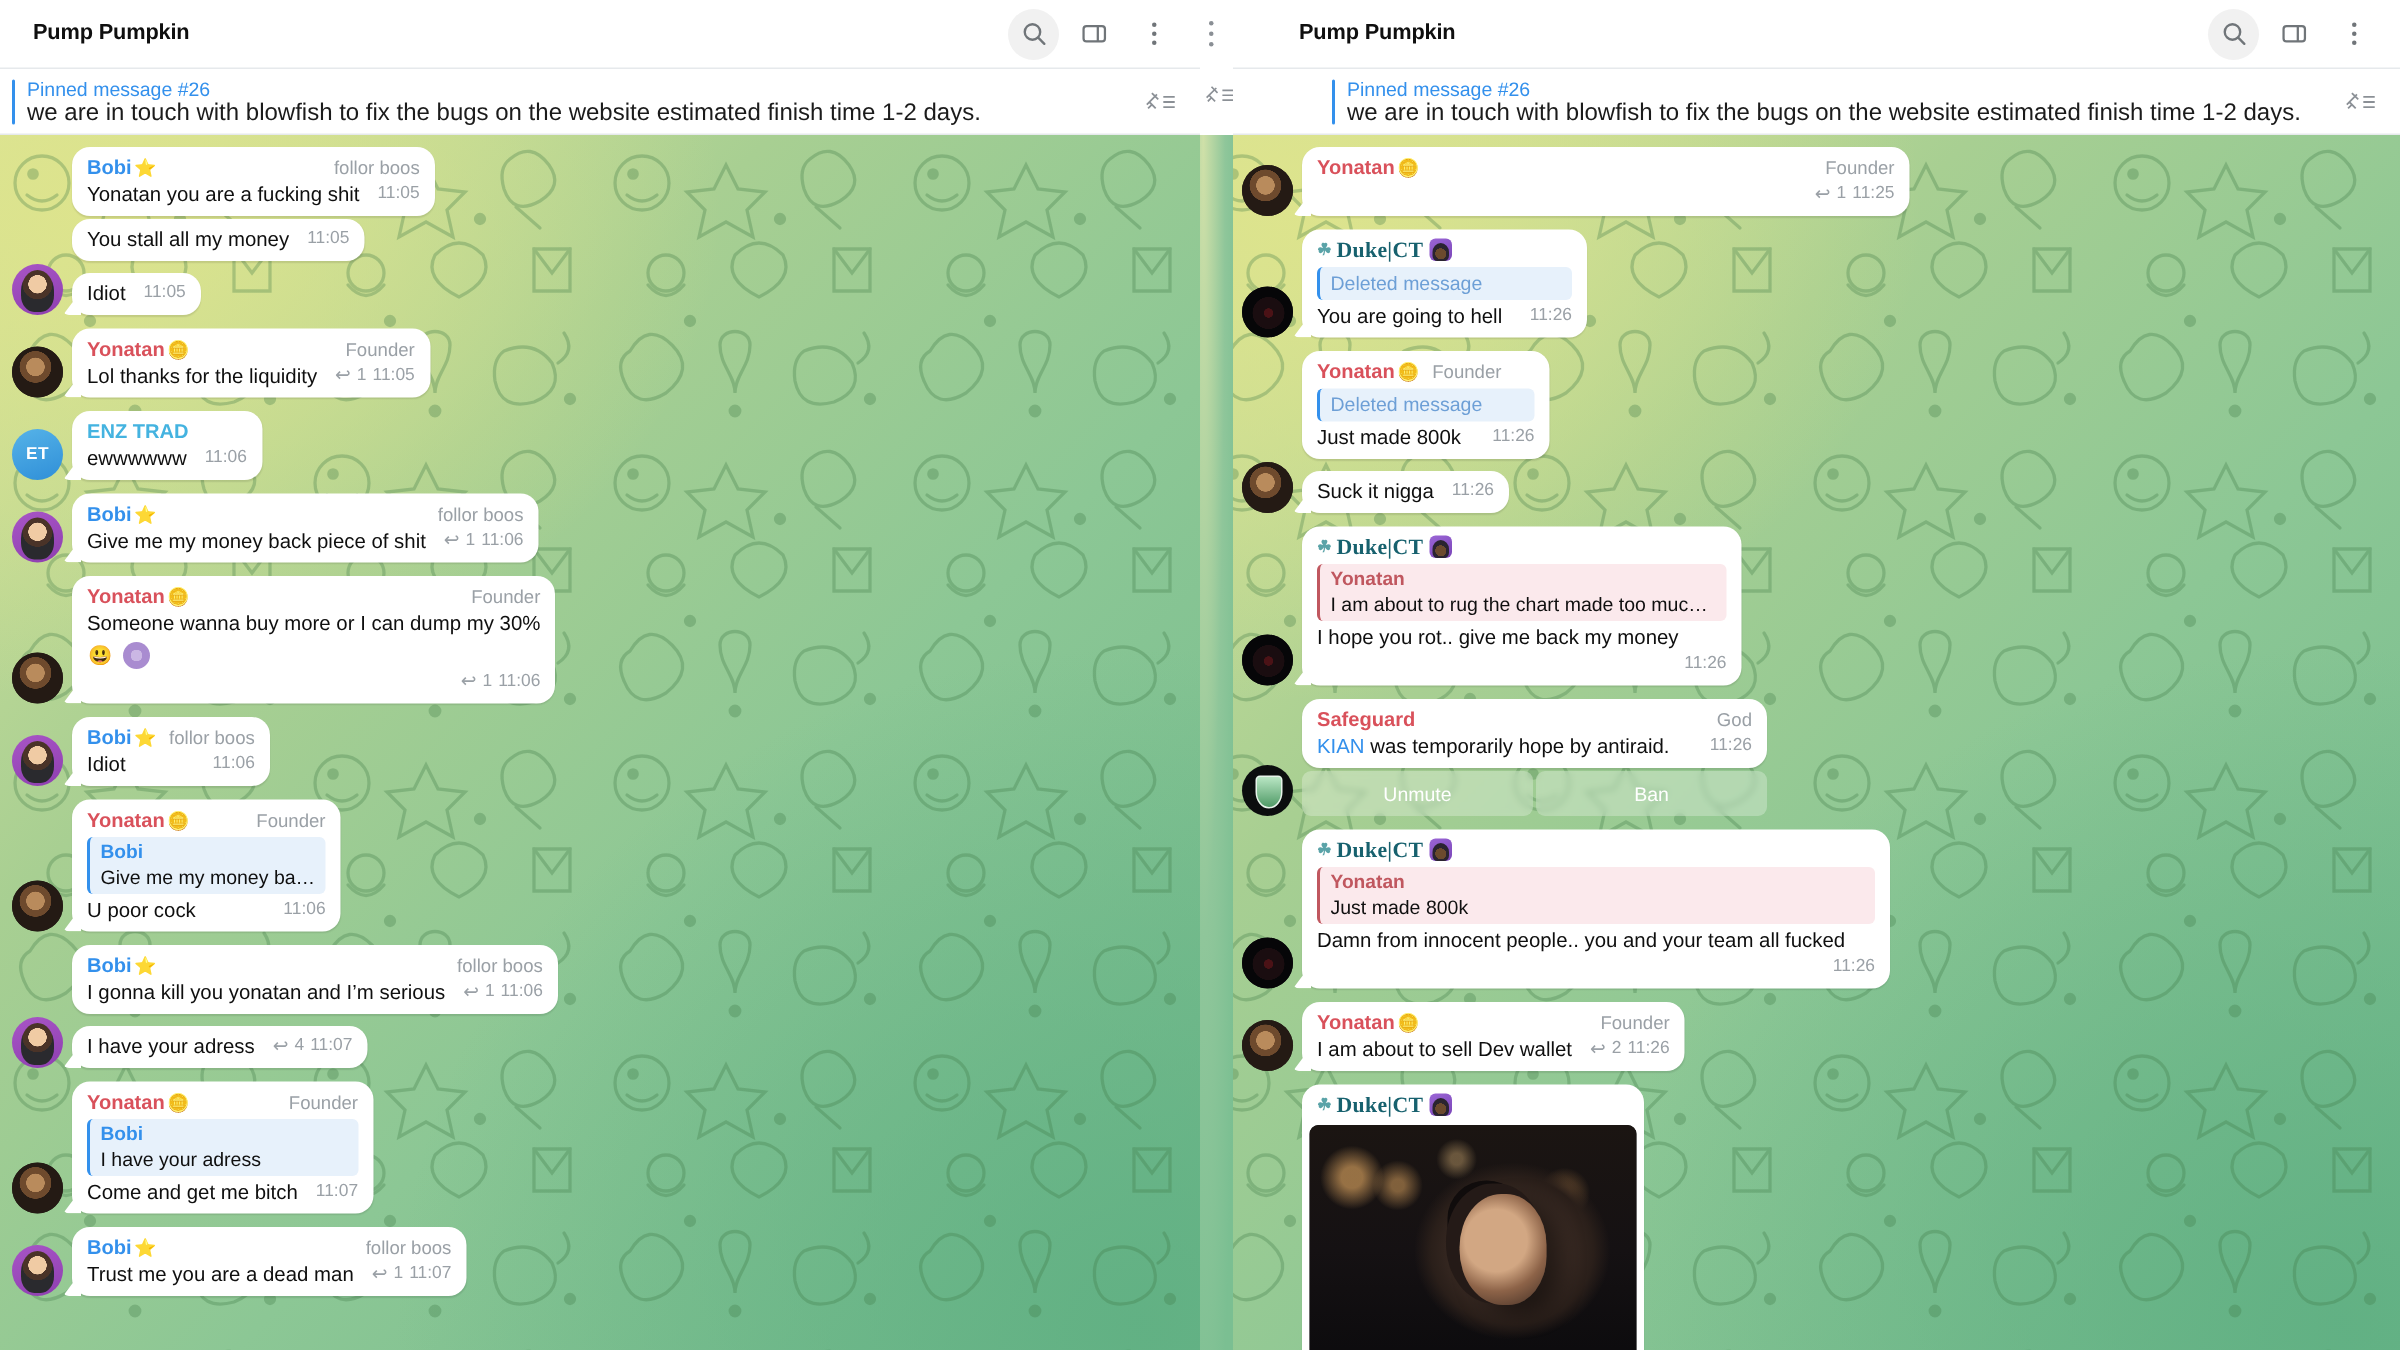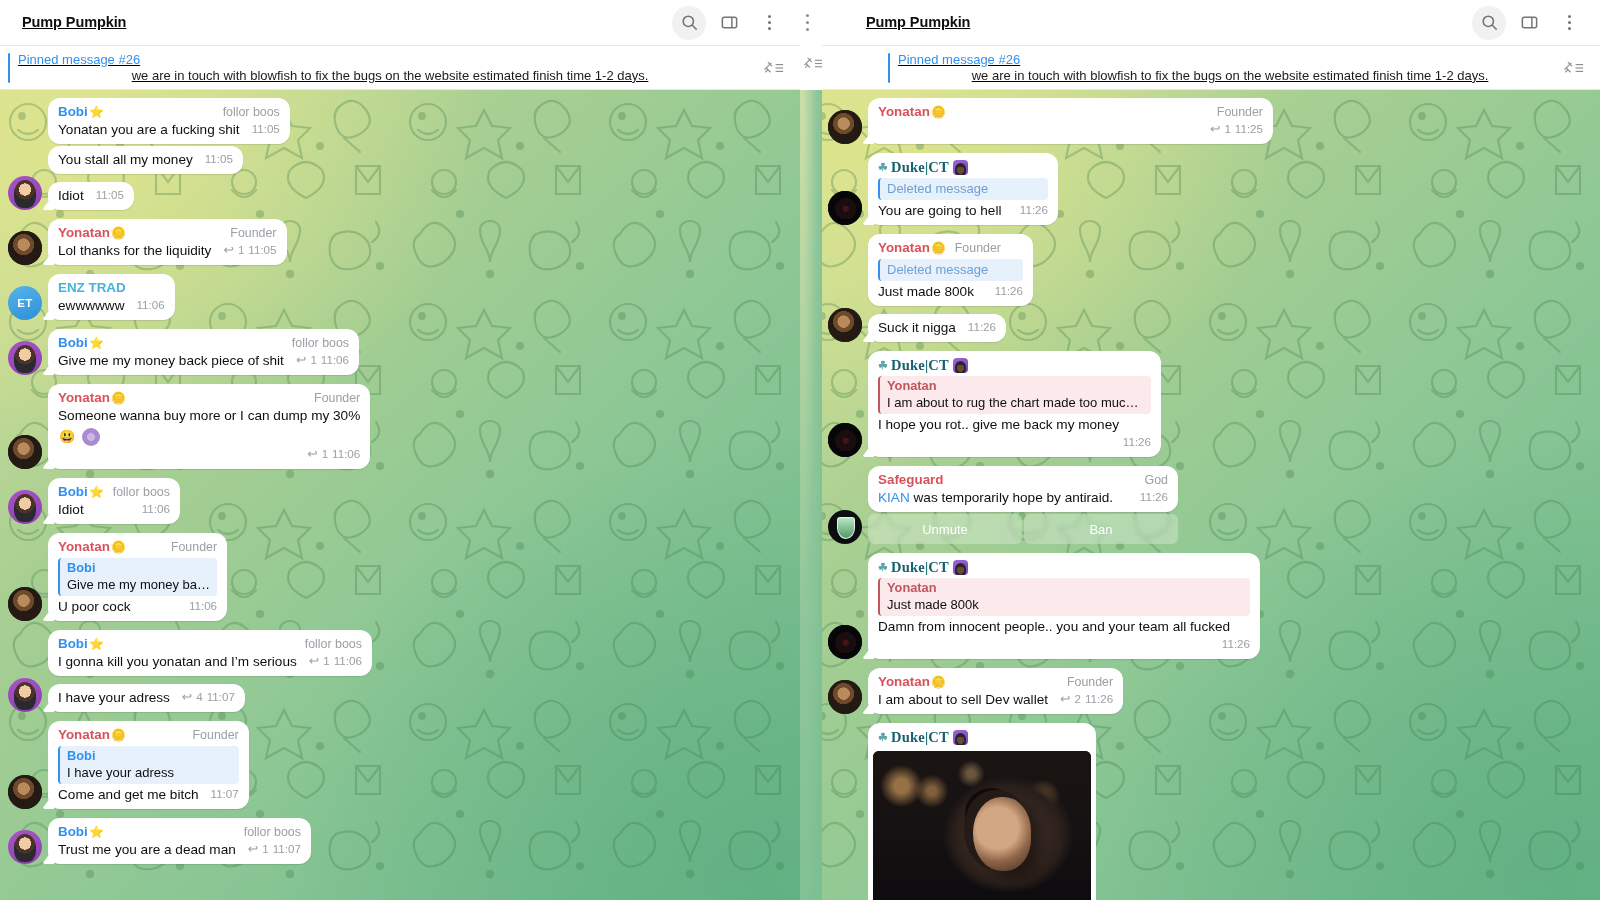--- a/index.html
+++ b/index.html
@@ -2,21 +2,21 @@
 <html><head>
 <meta charset="utf-8">
 <style>
   * { box-sizing: border-box; margin: 0; padding: 0; }
   html, body {
     width: 1600px; height: 900px;
     font-family: "Liberation Sans", sans-serif;
     overflow: hidden;
     background: #fff;
   }
-  .screen { position: relative; width: 1600px; height: 652px; display: flex; text-decoration: underline; }
+  .screen { position: relative; width: 1600px; height: 652px; display: flex; }
 
   
   .panel { position: relative; height: 900px; overflow: hidden; background: #fff; }
   .panel-left  { width: 800px; }
   .panel-right { width: 800px; }
 
   
   .sliver {
     position: absolute; left: 0; top: 0; width: 22px; height: 900px;
     z-index: 40; overflow: hidden;
@@ -79,22 +79,22 @@
   }
   .panel-right .pinned-bar { padding-left: 22px; }
   .pin-marker {
     width: 2px; height: 30px; background: #3390ec; border-radius: 1px;
     margin-left: 8px; margin-right: 8px; flex: 0 0 auto;
   }
   .panel-right .pin-marker { margin-left: 66px; }
   .pin-texts { flex: 1; min-width: 0; }
   .pin-title { font-size: 13px; color: #3390ec; font-weight: 500; line-height: 15px; }
   .pin-body {
-    font-size: 13px; color: #1b1b1b; line-height: 16px; margin-top: 1px;
-    white-space: nowrap; overflow: hidden; text-overflow: ellipsis; text-align: center;
+    font-size: 16px; color: #1b1b1b; line-height: 16px; margin-top: 1px;
+    white-space: nowrap; overflow: hidden; text-overflow: ellipsis;
   }
   .pin-right { padding-right: 16px; color: #8b9096; font-size: 18px; display:flex; align-items:center; }
 
   
   .chat-body {
     position: relative; height: 810px; overflow: hidden;
     background:
       radial-gradient(90% 70% at 8% 6%, rgba(222,228,140,0.95) 0%, rgba(222,228,140,0) 58%),
       radial-gradient(100% 90% at 95% 98%, rgba(95,175,130,0.85) 0%, rgba(95,175,130,0) 62%),
       linear-gradient(135deg, #d7e39a 0%, #a8cf92 32%, #8cc795 60%, #6fb98c 100%);

